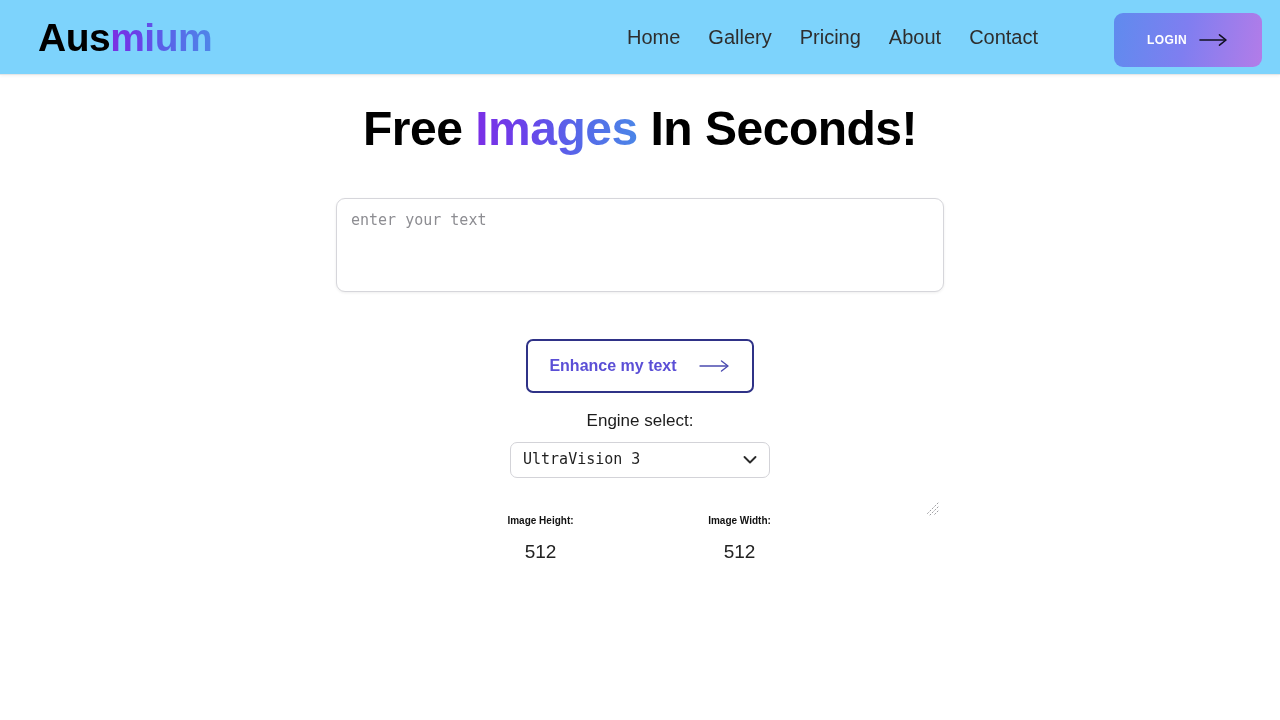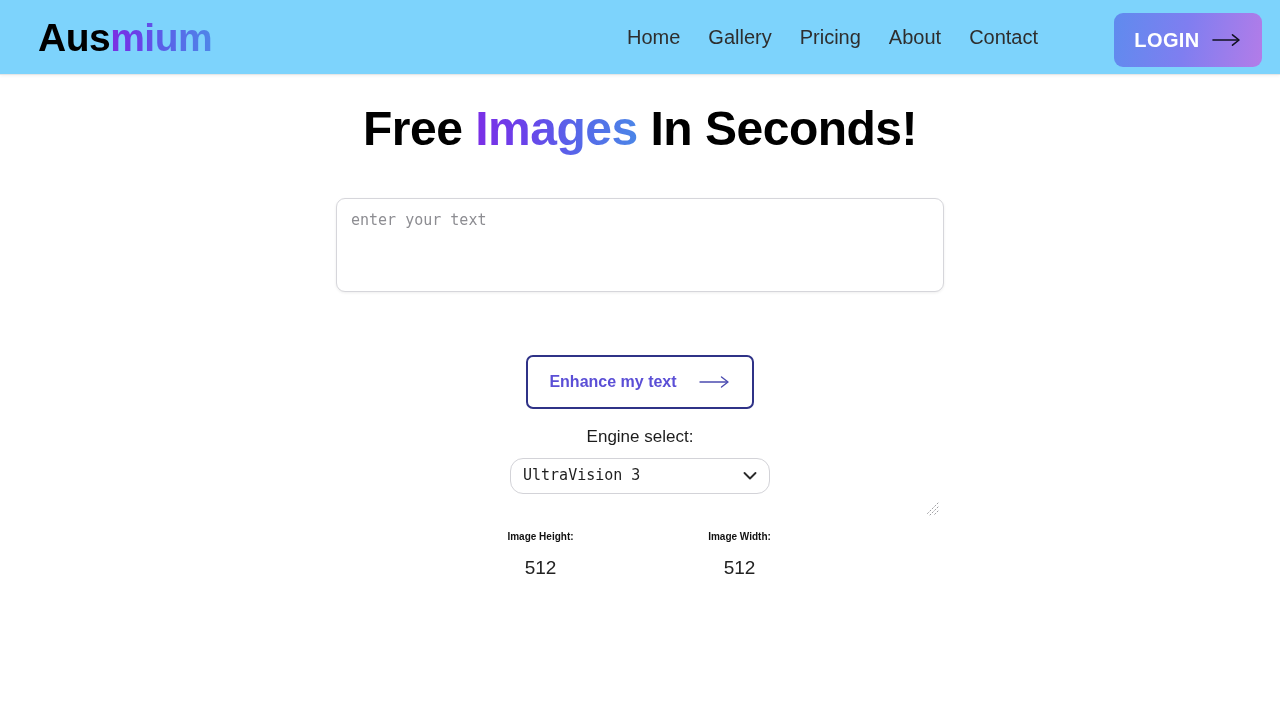--- a/index.html
+++ b/index.html
@@ -72,21 +72,21 @@
     background: linear-gradient(100deg, #5f8bee 0%, #7f7ef0 48%, #b37ce8 100%);
     display: flex;
     align-items: center;
     justify-content: center;
     gap: 12px;
     cursor: pointer;
     padding: 0 14px;
   }
   .login-label {
     color: #ffffff;
-    font-size: 20px;
+    font-size: 12px;
     font-weight: bold;
     letter-spacing: 0.4px;
     line-height: 1;
   }
   .login-arrow { display: block; line-height: 0; }
 
   
   .page-main {
     position: relative;
     width: 1280px;
@@ -157,21 +157,20 @@
     width: 228px;
     height: 54px;
     border: 2px solid #2f3287;
     border-radius: 7px;
     background: #ffffff;
     display: flex;
     align-items: center;
     justify-content: center;
     gap: 22px;
     cursor: pointer;
-    margin-top: 16px;
   }
   .enhance-label {
     color: #5b4fd6;
     font-size: 16px;
     font-weight: bold;
     line-height: 1;
   }
   .enhance-arrow { display: block; line-height: 0; }
 
   .engine-label {
@@ -183,21 +182,21 @@
   .engine-select-wrap {
     margin-top: 13px;
     display: flex;
     justify-content: center;
   }
   .engine-select {
     position: relative;
     width: 260px;
     height: 36px;
     border: 1px solid #d3d3d8;
-    border-radius: 13px;
+    border-radius: 7px;
     background: #ffffff;
     display: flex;
     align-items: center;
     padding: 0 12px;
     cursor: pointer;
   }
   .engine-value {
     font-family: "DejaVu Sans Mono", monospace;
     font-size: 15px;
     color: #1f1f1f;

